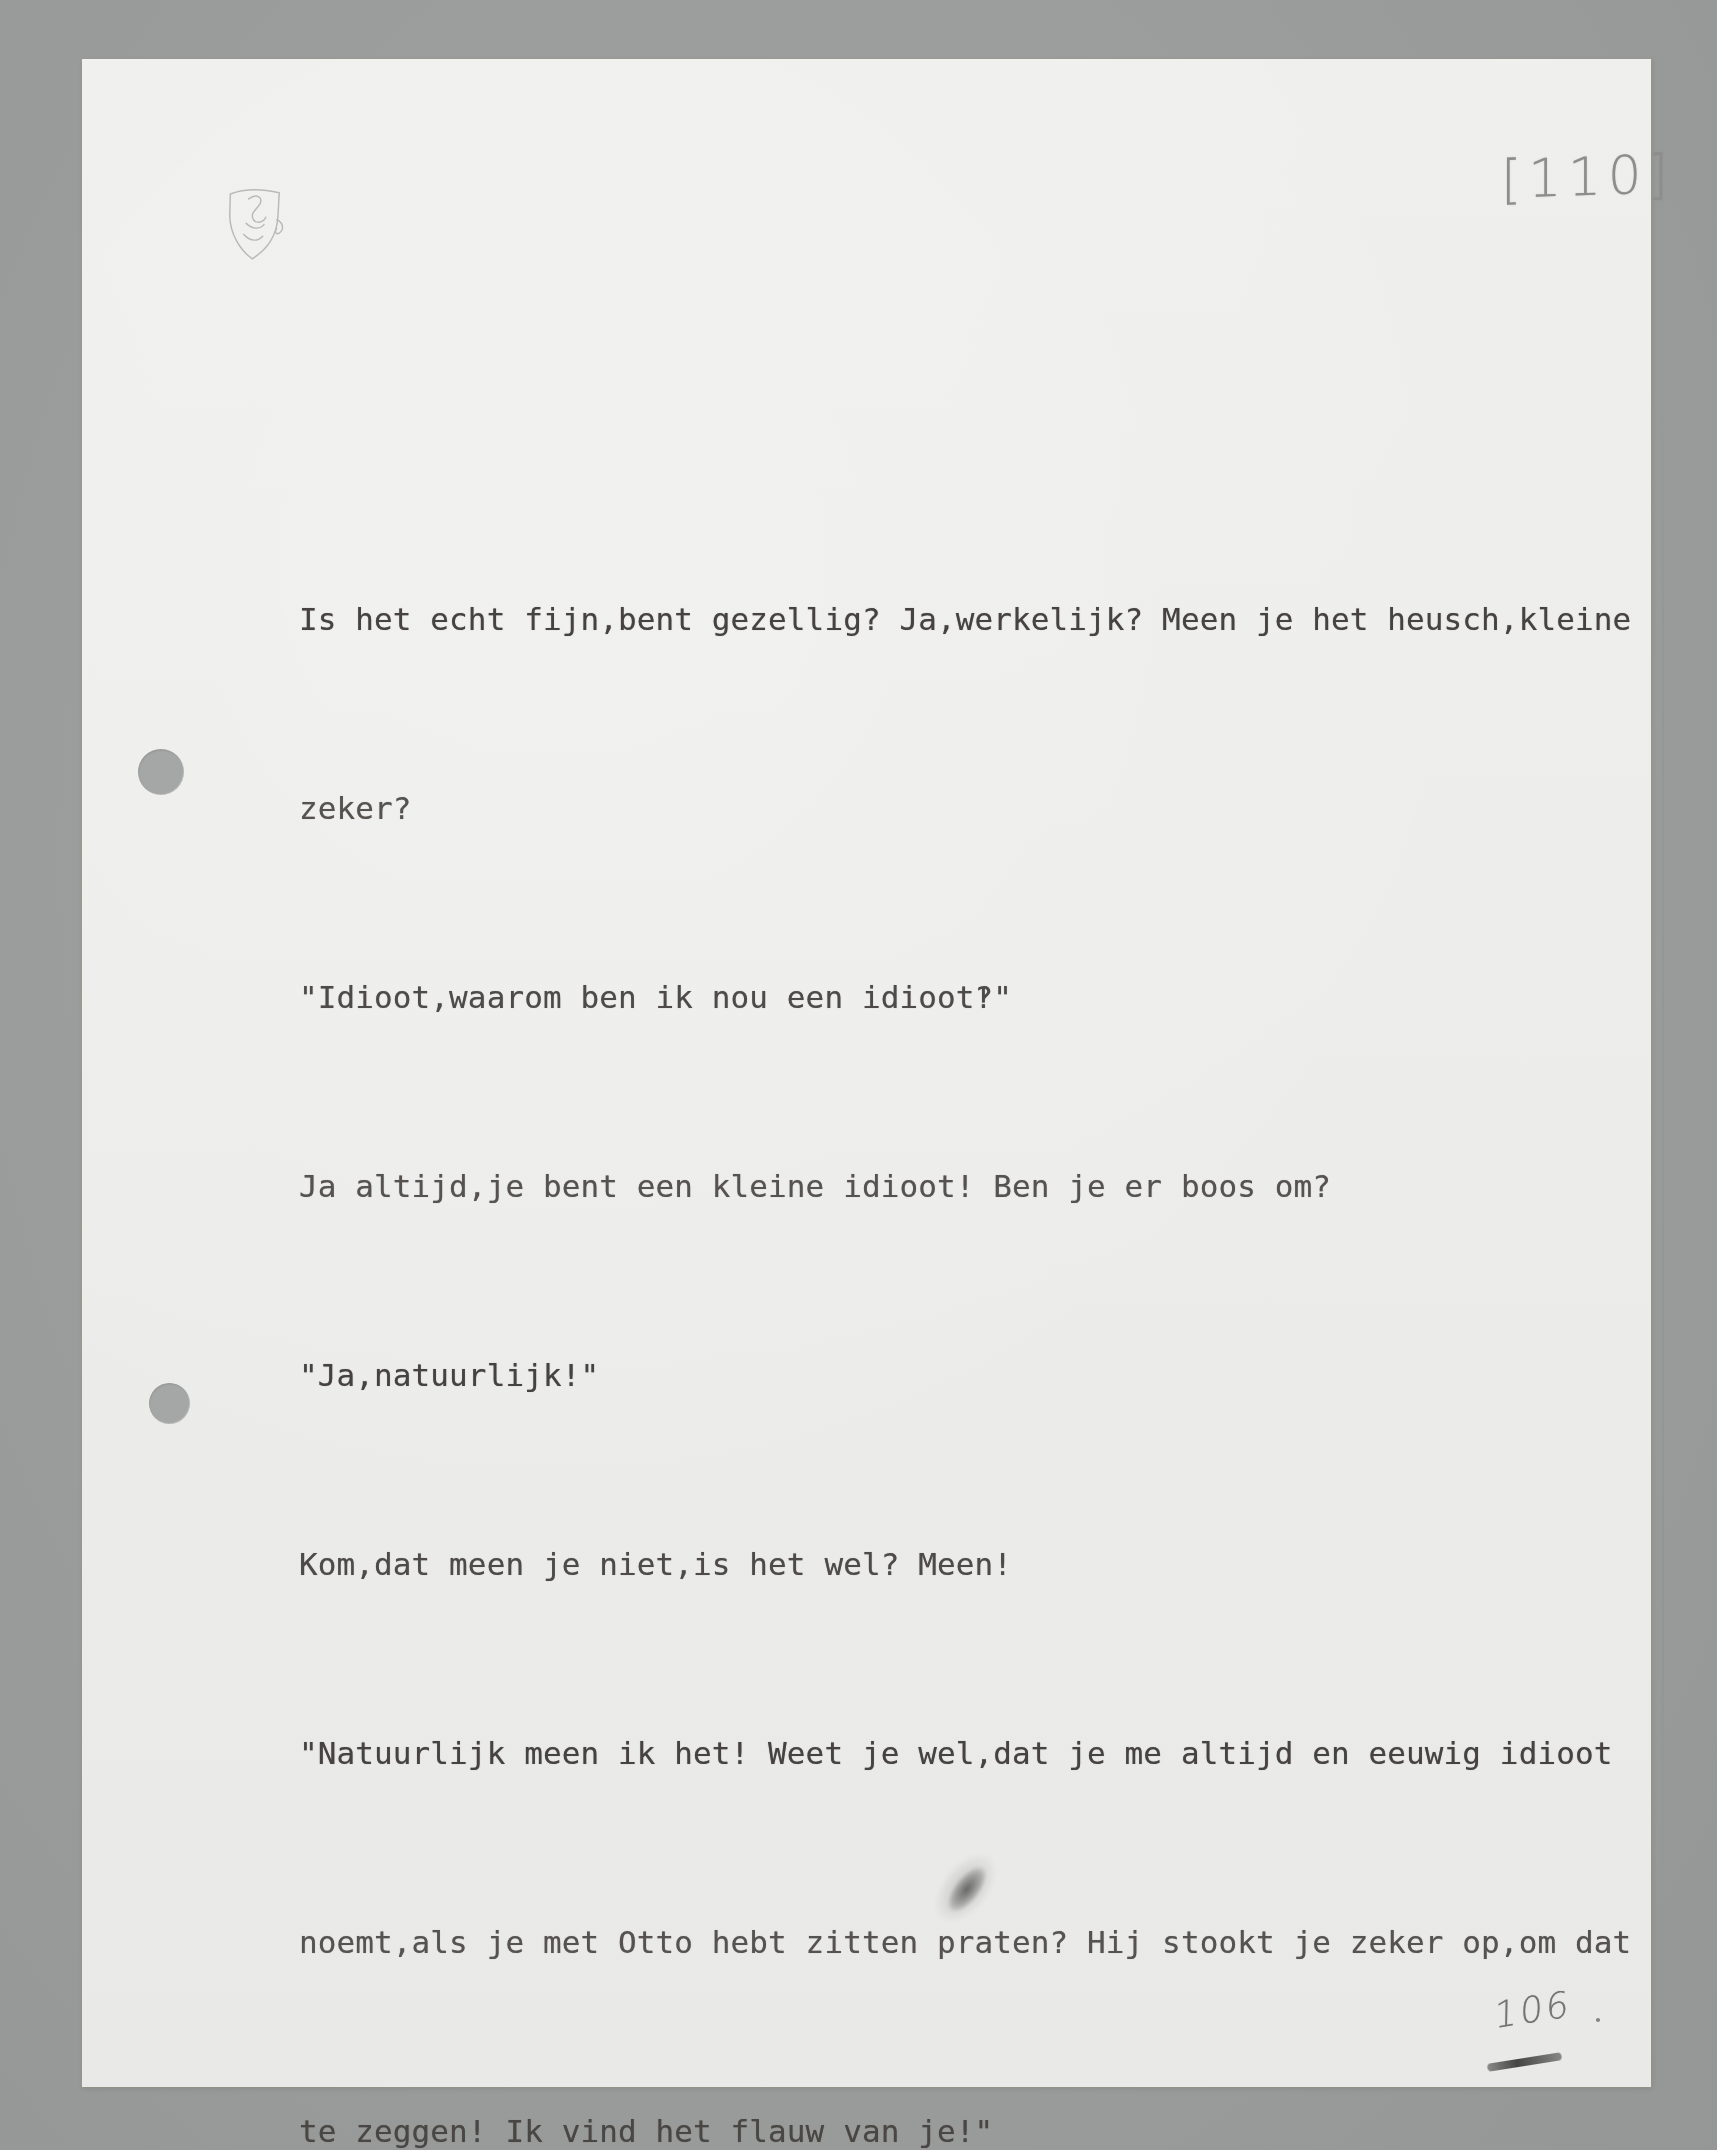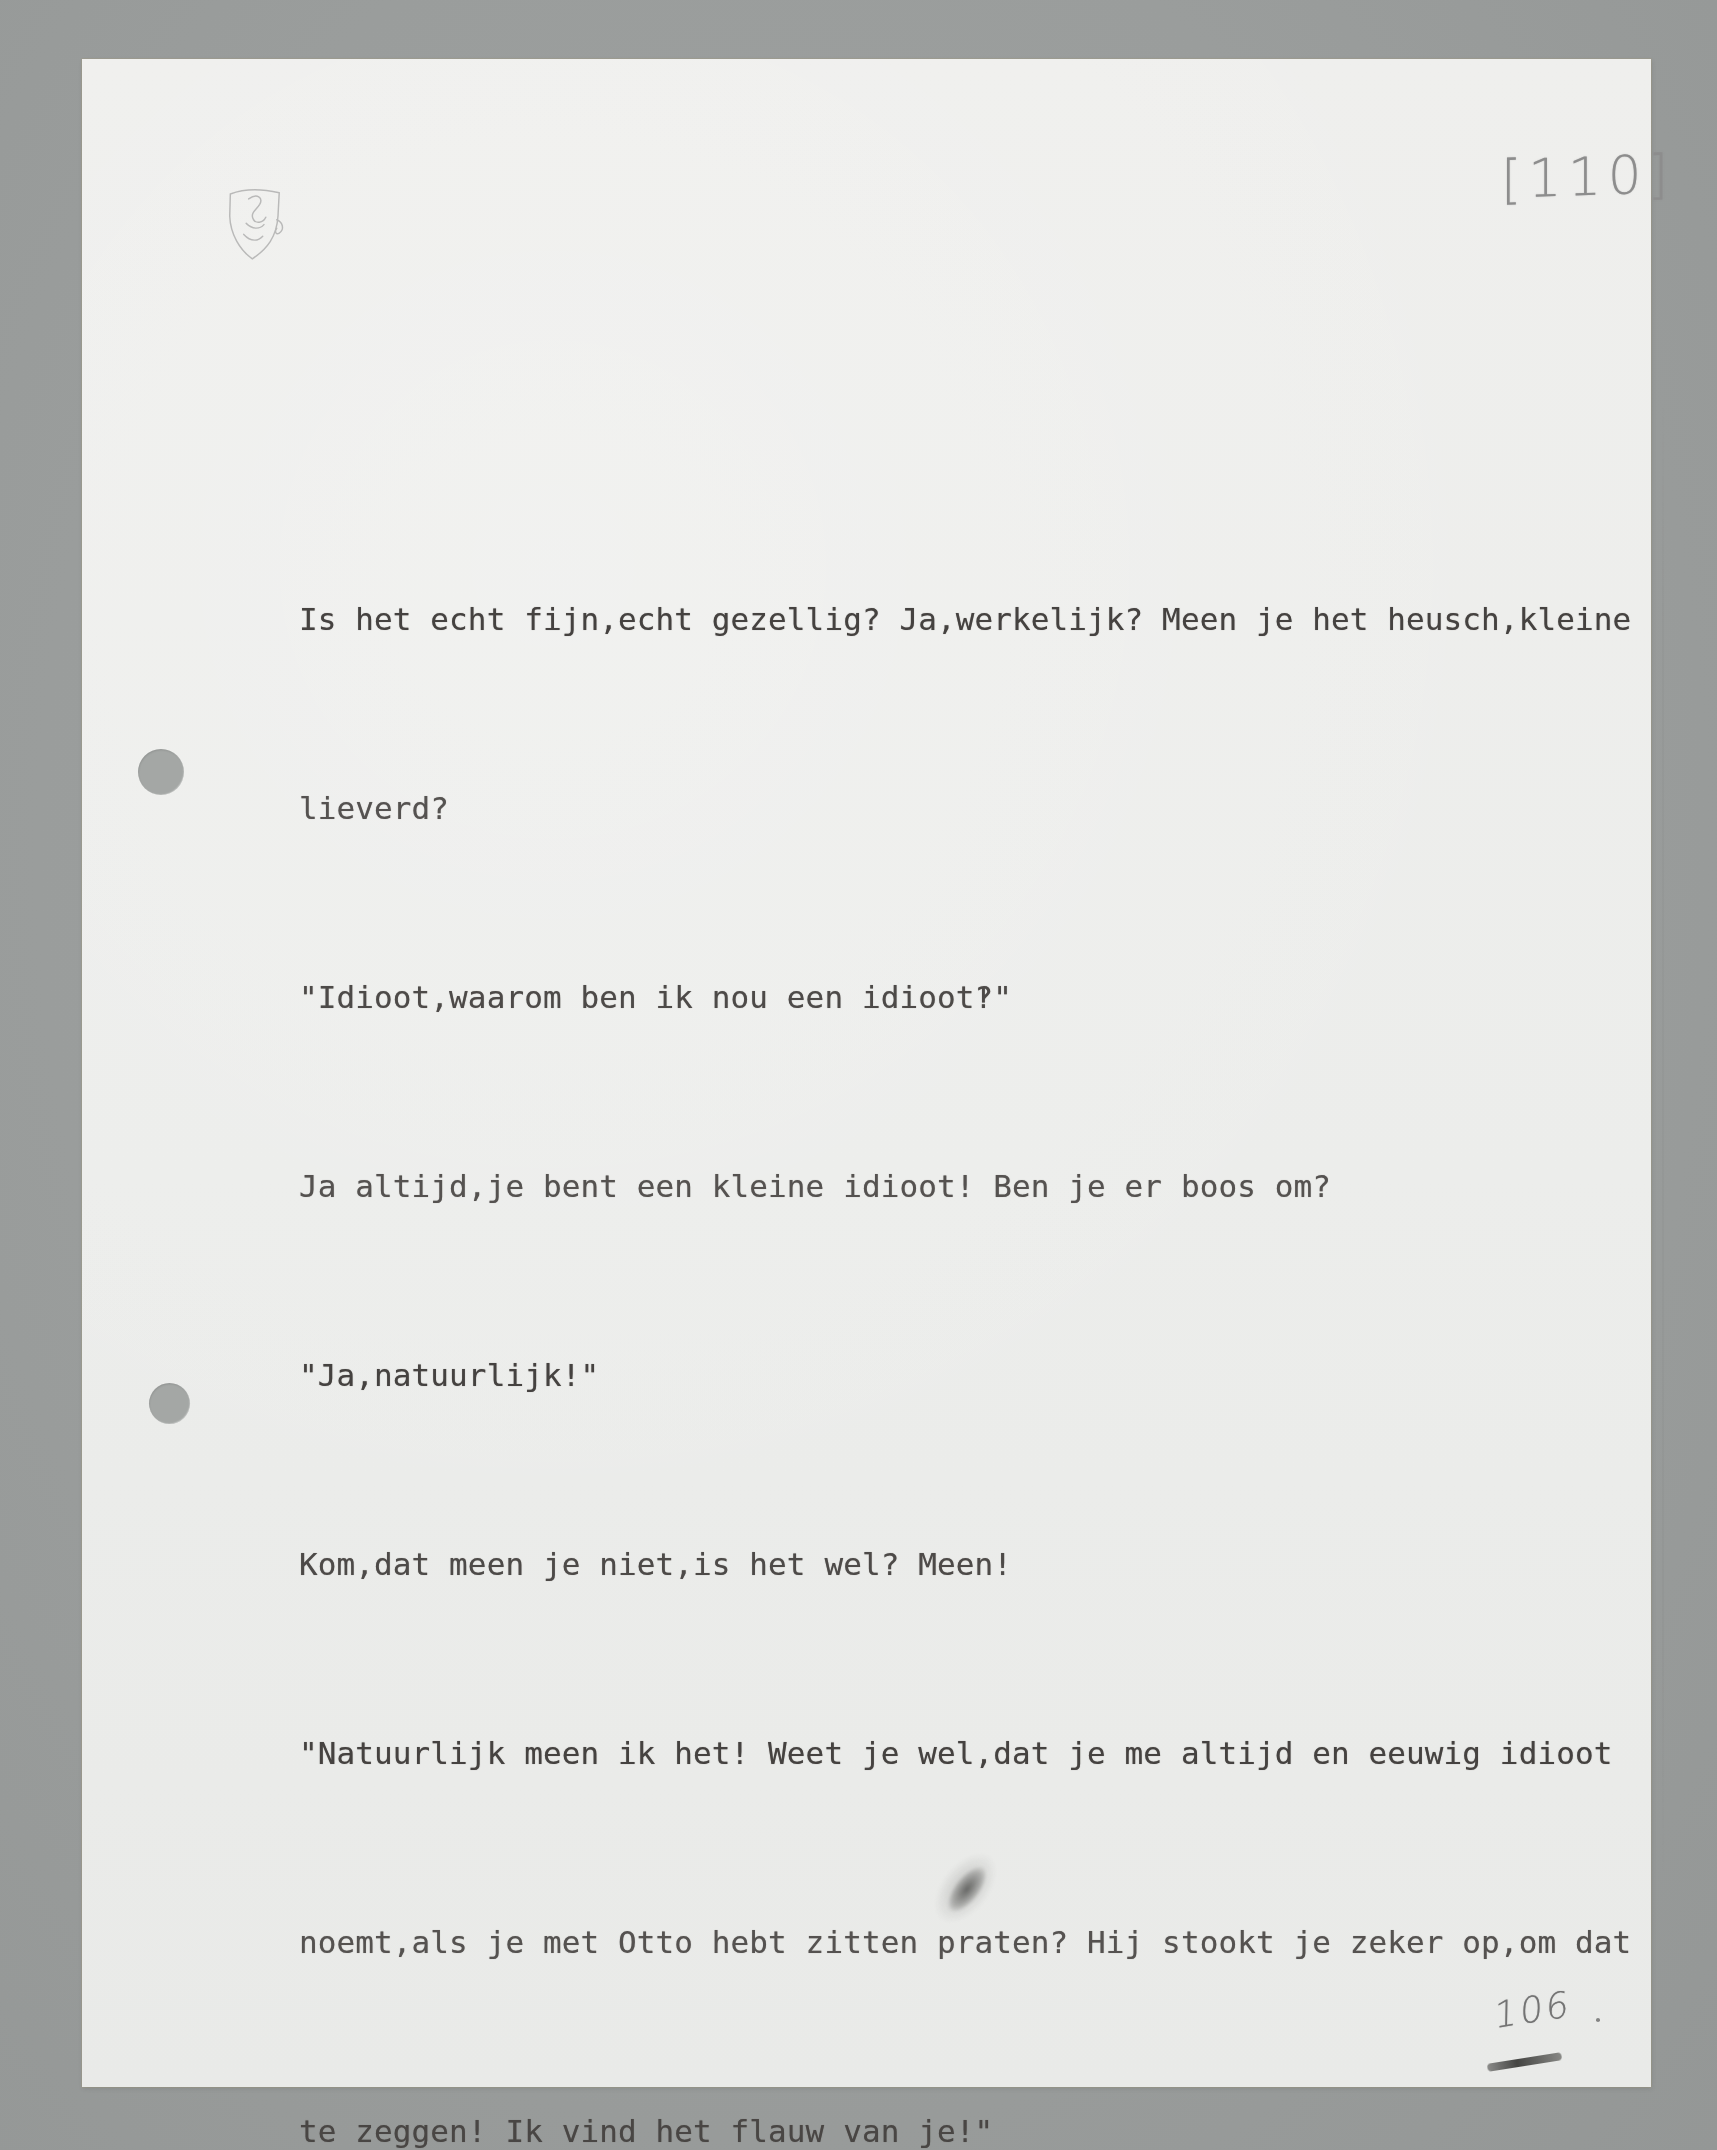--- a/index.html
+++ b/index.html
@@ -87,22 +87,22 @@
   </svg>
 
   <div class="pagenum-top">[110]</div>
 
   <div class="punch-hole hole-top"></div>
   <div class="punch-hole hole-bottom"></div>
 
   <div class="crease"></div>
 
   <div class="typescript">
-    <div class="tline">Is het echt fijn,echt gezellig? Ja,werkelijk? Meen je het heusch,kleine</div>
-    <div class="tline">lieverd?</div>
+    <div class="tline">Is het echt fijn,bent gezellig? Ja,werkelijk? Meen je het heusch,kleine</div>
+    <div class="tline">zeker?</div>
     <div class="tline">"Idioot,waarom ben ik nou een idioot‽"</div>
     <div class="tline">Ja altijd,je bent een kleine idioot! Ben je er boos om?</div>
     <div class="tline">"Ja,natuurlijk!"</div>
     <div class="tline">Kom,dat meen je niet,is het wel? Meen!</div>
     <div class="tline">"Natuurlijk meen ik het! Weet je wel,dat je me altijd en eeuwig idioot</div>
     <div class="tline">noemt,als je met Otto hebt zitten praten? Hij stookt je zeker op,om dat</div>
     <div class="tline">te zeggen! Ik vind het flauw van je!"</div>
     
     
     

